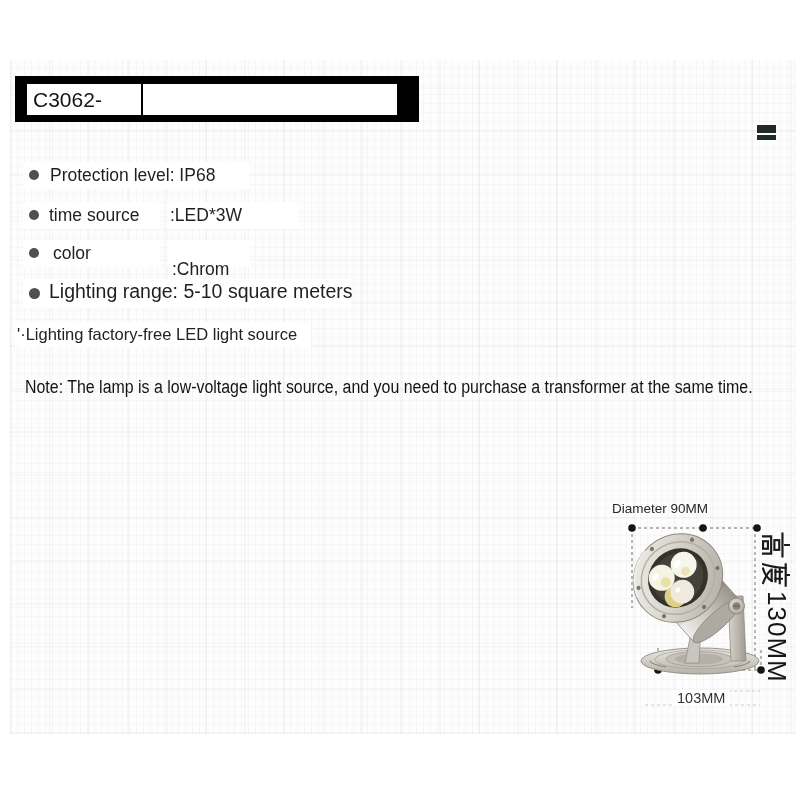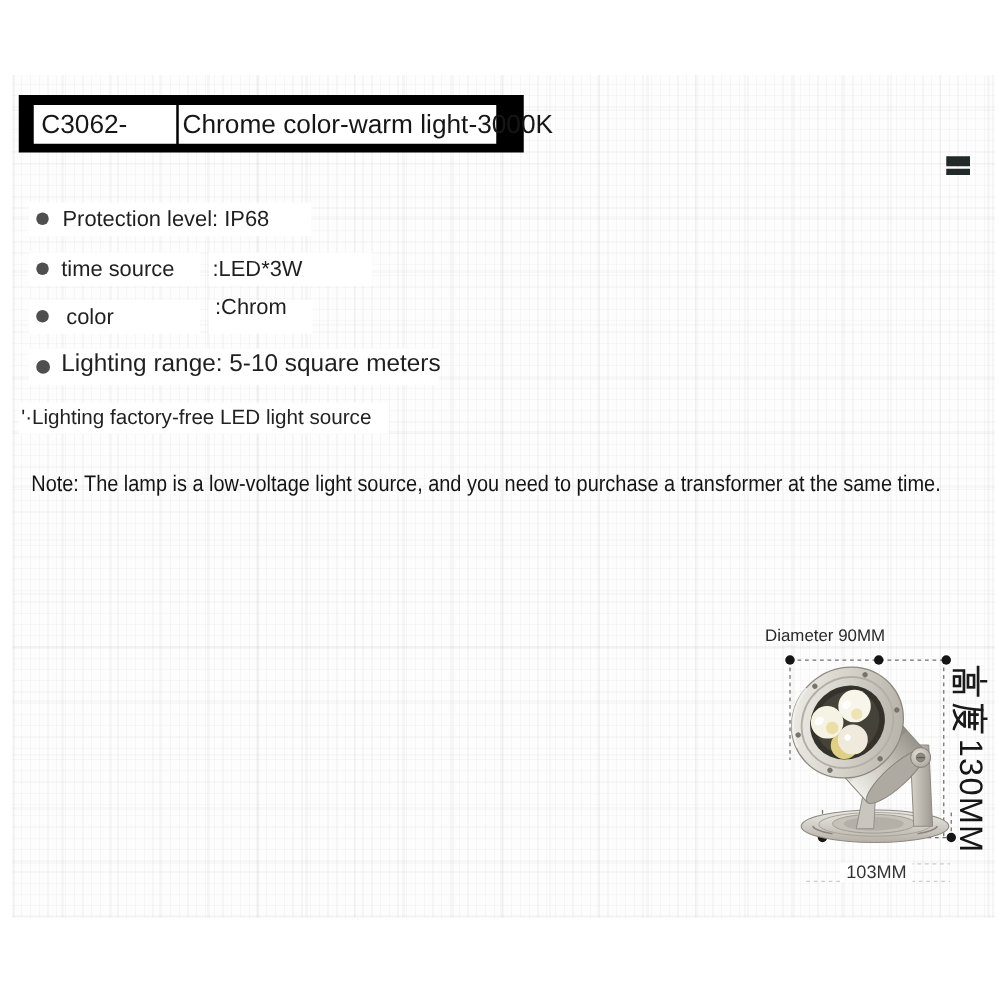--- a/index.html
+++ b/index.html
@@ -54,42 +54,41 @@
 <body>
 
 <div class="page">
 
   <div class="abs texture"></div>
 
   <div class="abs hdr-black"></div>
   <div class="abs hdr-cell hdr-cell1"></div>
   <div class="abs hdr-cell hdr-cell2"></div>
   <div class="abs hdr-text hdr-model">C3062-</div>
-  <div class="abs hdr-text hdr-title">Chrome color-warm light-3000K</div>
 
   <div class="abs corner-icon">
     <div class="b1"></div>
     <div class="b2"></div>
   </div>
 
   <div class="abs strip" style="left:23px;top:162px;width:226px;height:27px;"></div>
   <div class="abs bullet" style="left:29px;top:170px;"></div>
   <div class="abs spec-text" style="left:50px;top:162px;line-height:27px;text-align:center;">Protection level: IP68</div>
 
   <div class="abs strip" style="left:23px;top:202px;width:137px;height:27px;"></div>
   <div class="abs strip" style="left:167px;top:202px;width:131px;height:27px;"></div>
   <div class="abs bullet" style="left:29px;top:210px;"></div>
   <div class="abs spec-text" style="left:49px;top:202px;line-height:27px;">time source</div>
   <div class="abs spec-text" style="left:170px;top:202px;line-height:27px;">:LED*3W</div>
 
   <div class="abs strip" style="left:23px;top:240px;width:137px;height:27px;"></div>
   <div class="abs strip" style="left:167px;top:240px;width:83px;height:27px;"></div>
   <div class="abs bullet" style="left:29px;top:248px;"></div>
   <div class="abs spec-text" style="left:53px;top:240px;line-height:27px;">color</div>
-  <div class="abs spec-text" style="left:172px;top:232px;line-height:27px;text-align:center;">:Chrom</div>
+  <div class="abs spec-text" style="left:172px;top:256px;line-height:27px;text-align:center;">:Chrom</div>
 
   <div class="abs strip" style="left:23px;top:279px;width:328px;height:29px;"></div>
   <div class="abs bullet" style="left:29px;top:288px;width:11px;height:11px;"></div>
   <div class="abs spec-text big" style="left:49px;top:277px;line-height:29px;">Lighting range: 5-10 square meters</div>
 
   <div class="abs strip" style="left:15px;top:322px;width:296px;height:25px;"></div>
   <div class="abs spec-text small" style="left:17px;top:322px;line-height:25px;">'·Lighting factory-free LED light source</div>
 
   <div class="abs note">Note: The lamp is a low-voltage light source, and you need to purchase a transformer at the same time.</div>
 

